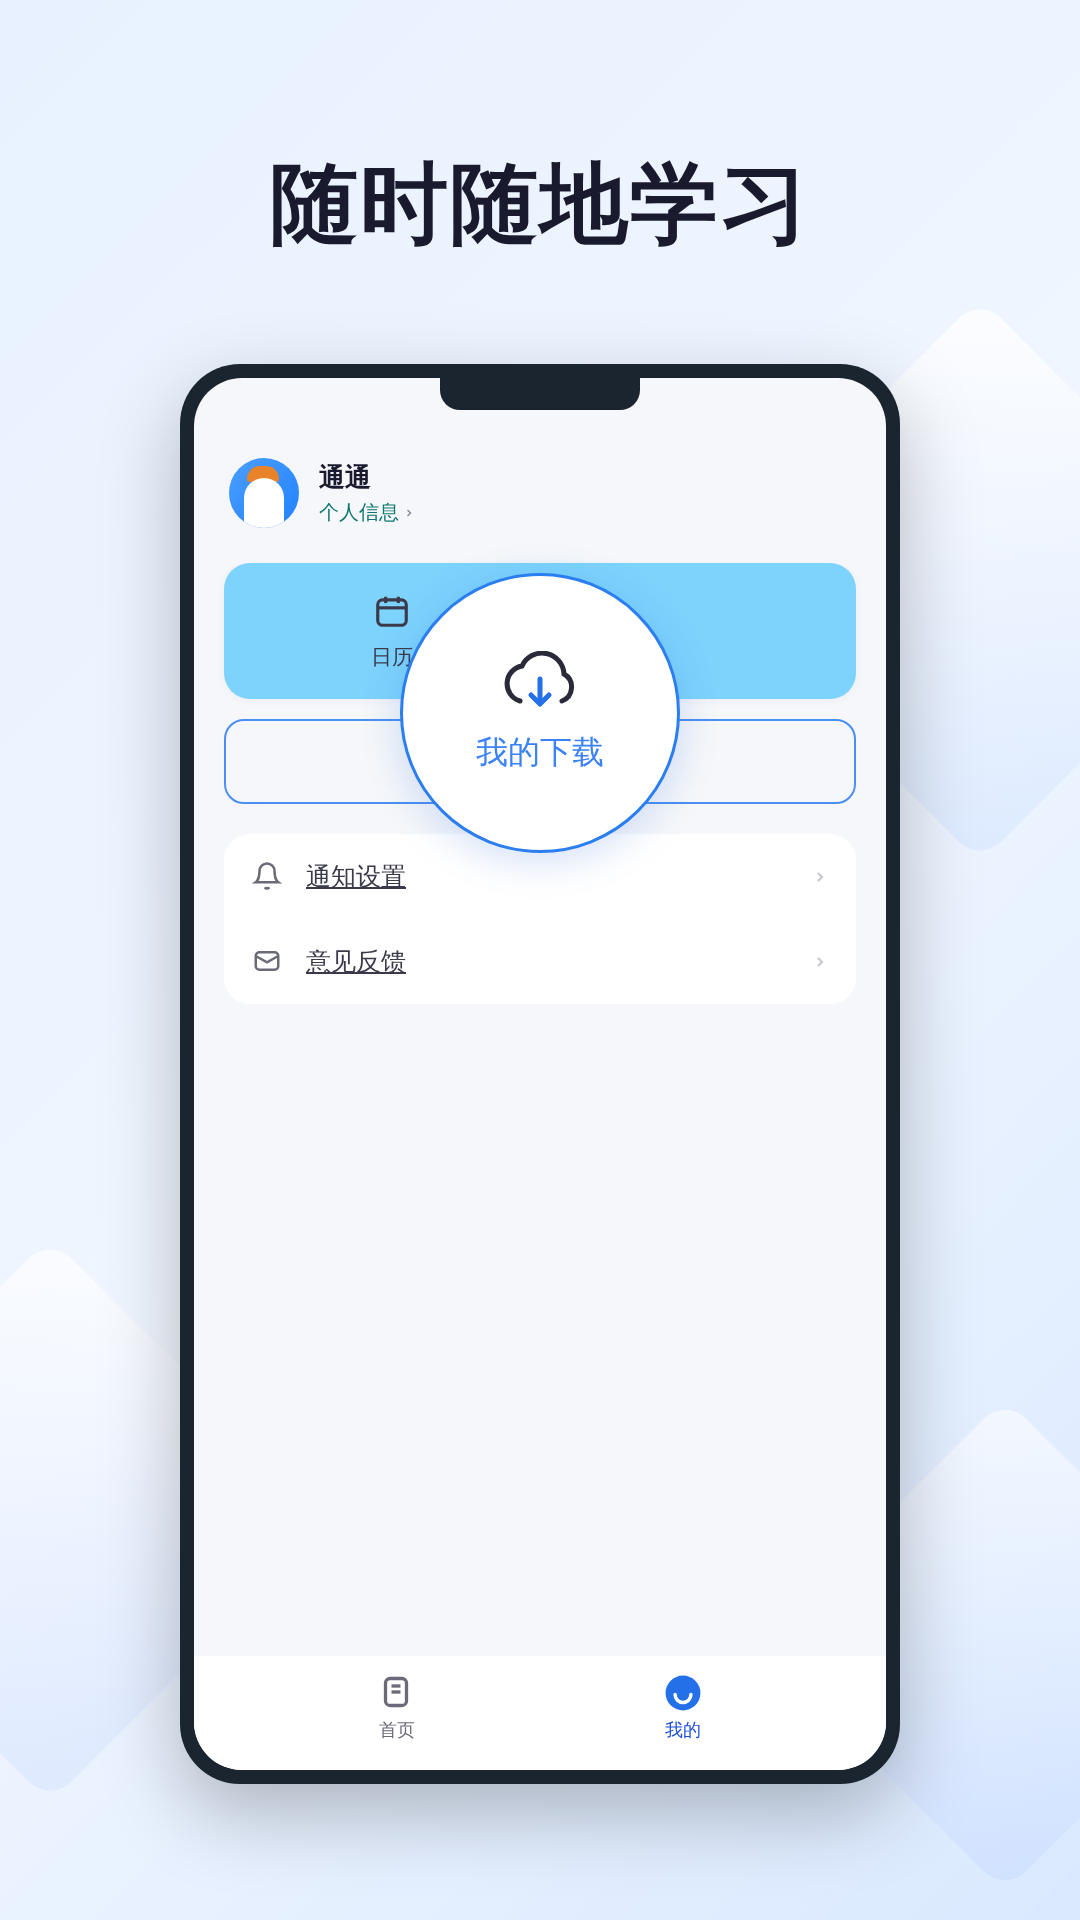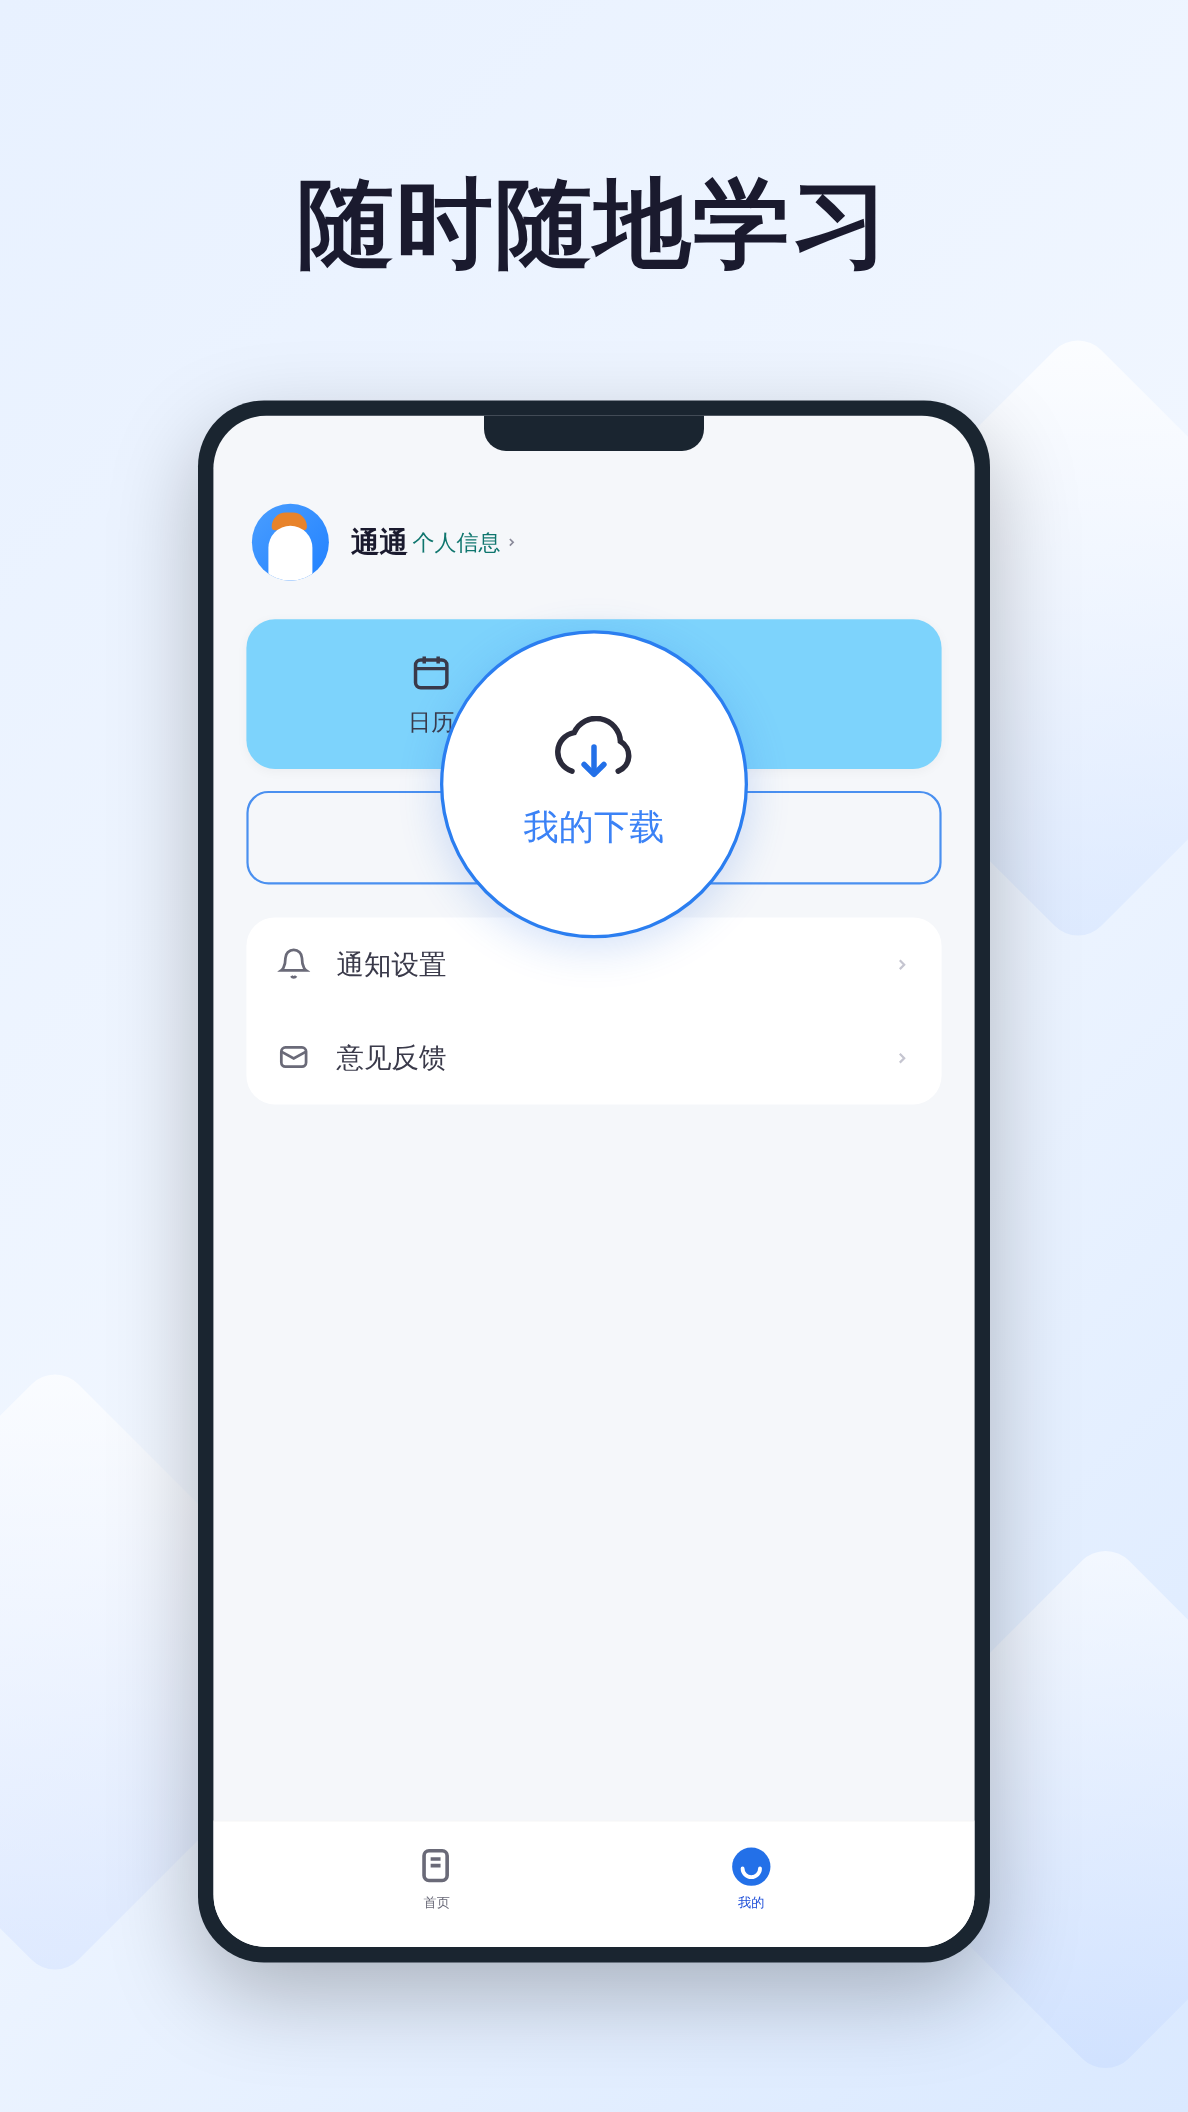--- a/index.html
+++ b/index.html
@@ -149,21 +149,21 @@
       top: 8px;
       left: 18px;
       width: 32px;
       height: 16px;
       background: #e8832a;
       border-radius: 16px 16px 4px 4px;
     }
     
     .user-info {
       display: flex;
-      flex-direction: row;
+      flex-direction: column;
       gap: 4px;
     }
     
     .user-name {
       font-size: 26px;
       font-weight: 600;
       color: #1a1a2e;
     }
     
     .user-link {
@@ -270,20 +270,21 @@
     .menu-icon {
       width: 32px;
       height: 32px;
       flex-shrink: 0;
     }
     
     .menu-label {
       flex: 1;
       font-size: 25px;
       color: #3a3a4a;
+      text-decoration: underline;
     }
     
     .menu-chevron {
       color: #c5c5d0;
     }
     
     
     .bottom-nav {
       position: absolute;
       bottom: 0;
@@ -304,21 +305,21 @@
       align-items: center;
       gap: 6px;
     }
     
     .nav-icon {
       width: 38px;
       height: 38px;
     }
     
     .nav-label {
-      font-size: 12px;
+      font-size: 18px;
     }
     
     .nav-inactive { color: #6a6a78; }
     .nav-active { color: #1d4ed8; }
   </style>
 </head>
 <body>
 
 <div class="bg-shape-1"></div>
 <div class="bg-shape-2"></div>

